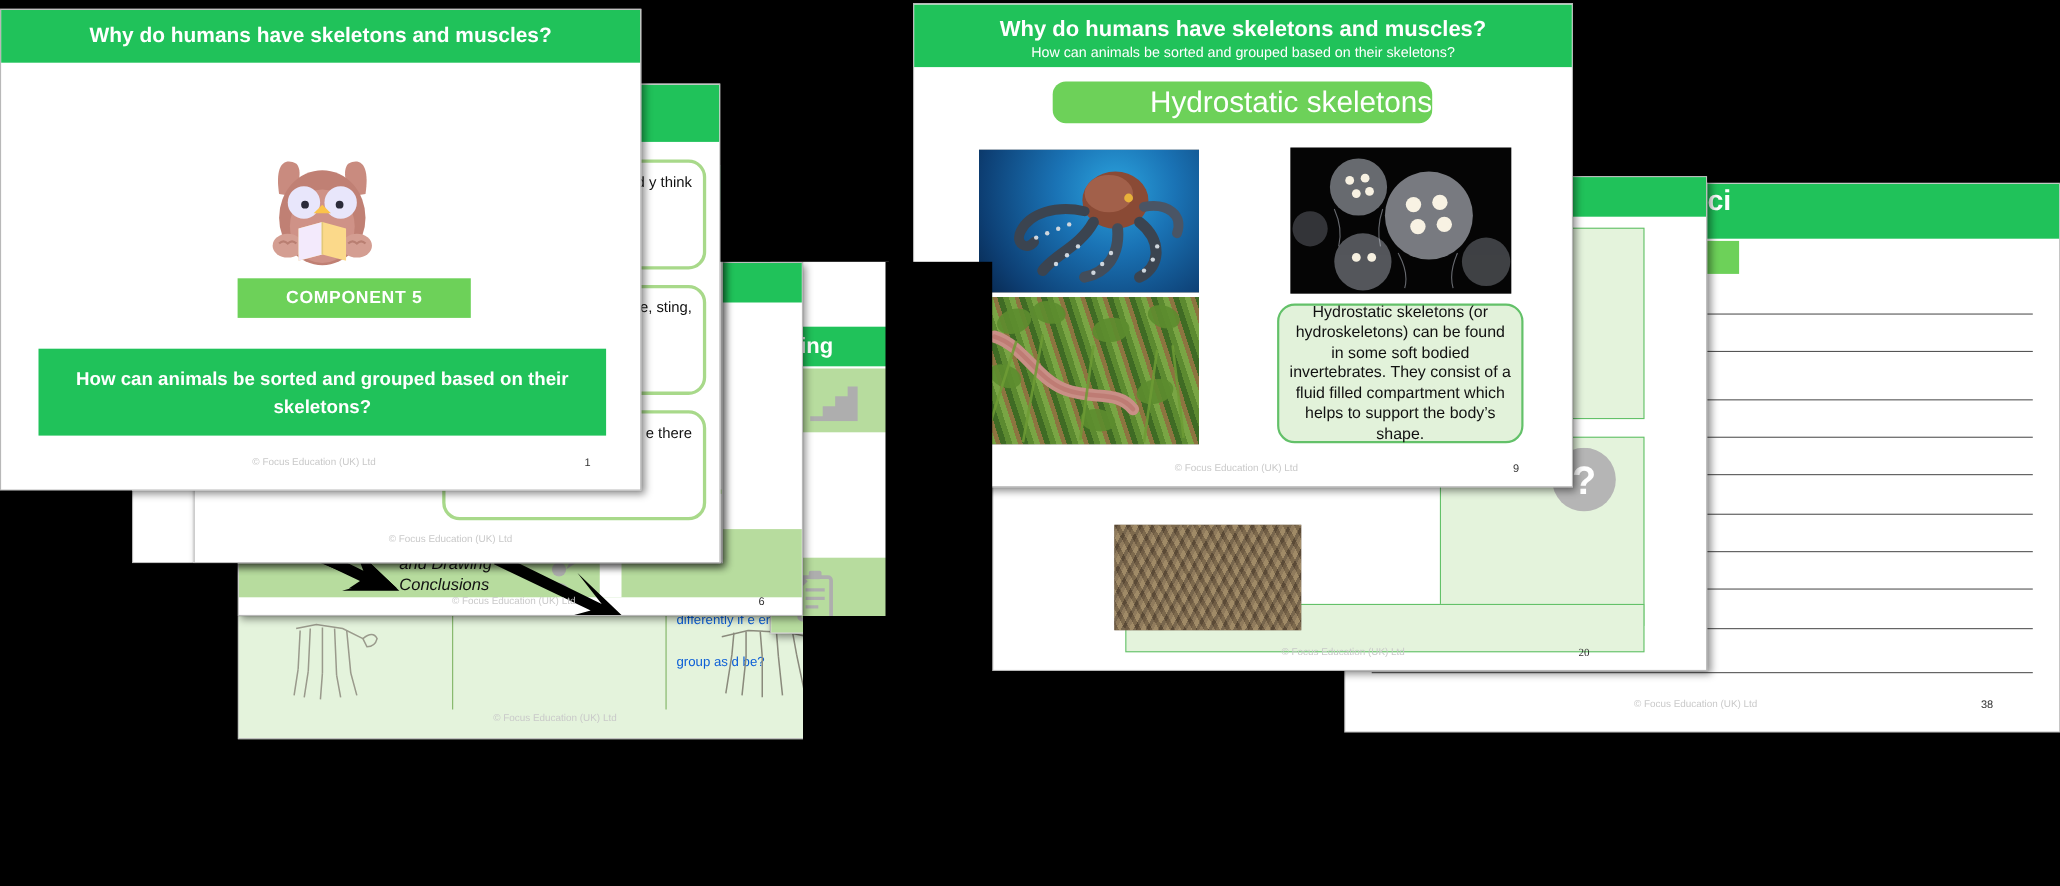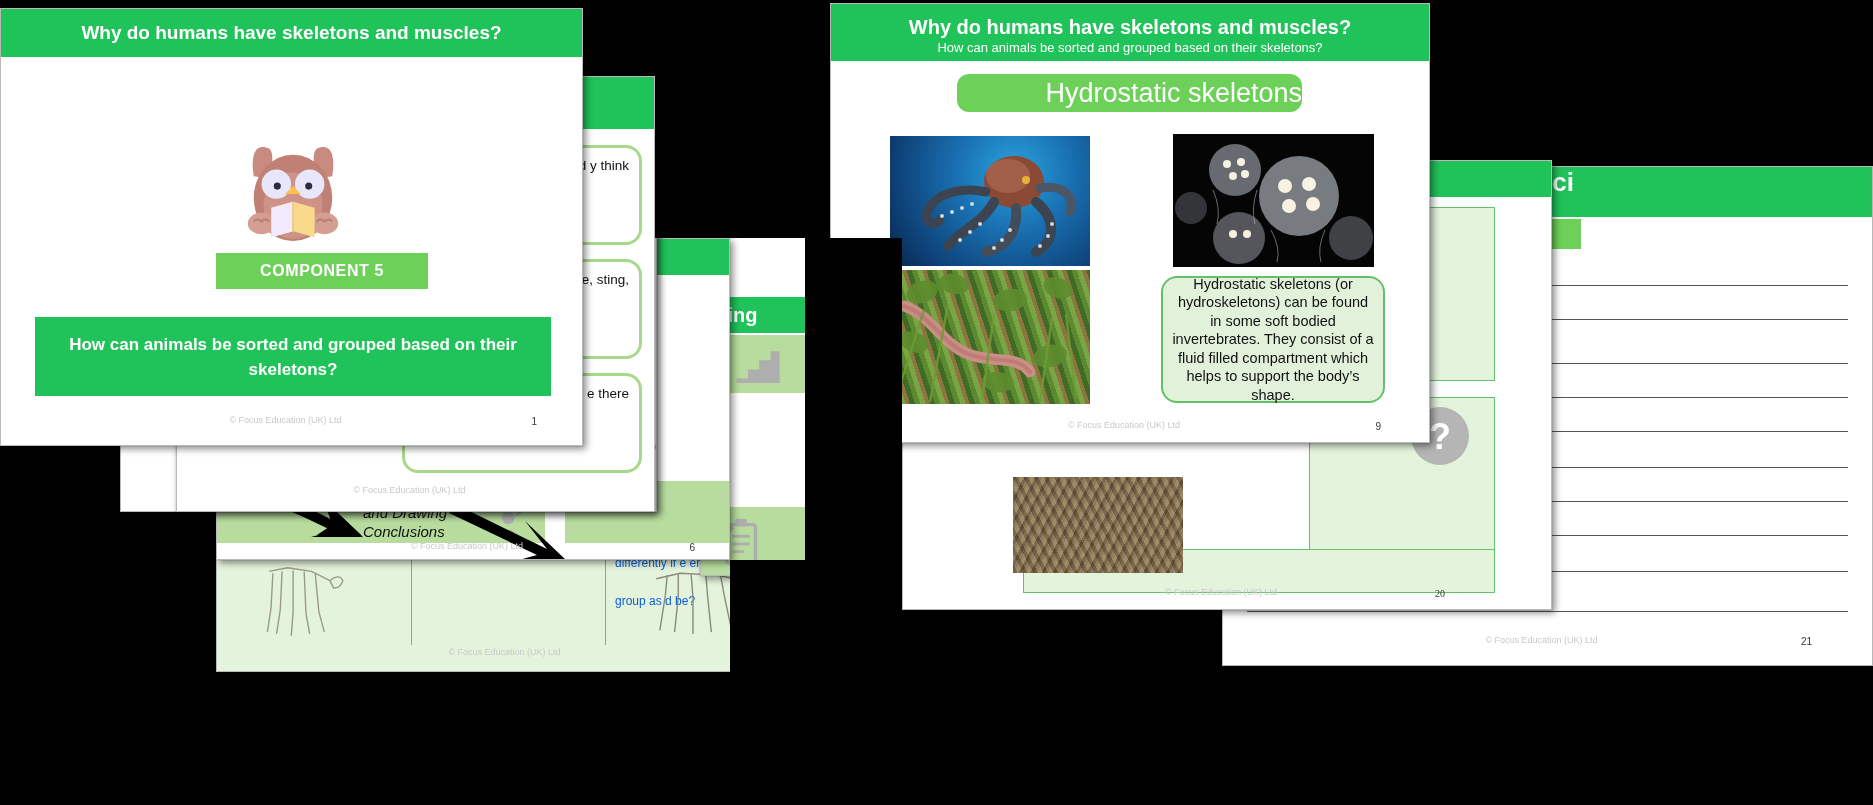--- a/index.html
+++ b/index.html
@@ -153,21 +153,21 @@
     <div class="wtext" style="left:0px;top:238px;">inci to be</div>
     <div class="wline" style="top:300px;"></div>
     <div class="wline" style="top:334px;"></div>
     <div class="wtext" style="left:0px;top:336px;"> Vinci</div>
     <div class="wline" style="top:368px;"></div>
     <div class="wtext" style="left:24px;top:372px;">possess?</div>
     <div class="wline" style="top:404px;"></div>
     <div class="wline" style="top:444px;"></div>
 
     <div class="copyright">© Focus Education (UK) Ltd</div>
-    <div class="pagenum">21</div>
+    <div class="pagenum">38</div>
   </div>
 
   <div class="slide" id="slide8">
     <div class="hdr">
       <span></span>
     </div>
 
     <div class="gbox gb1">
       <svg width="46" height="46" viewBox="0 0 24 24" style="position:absolute;left:68px;top:62px;">
         <rect x="2.5" y="2.5" width="19" height="19" fill="none" stroke="#a6a6a6" stroke-width="2.6"></rect>

